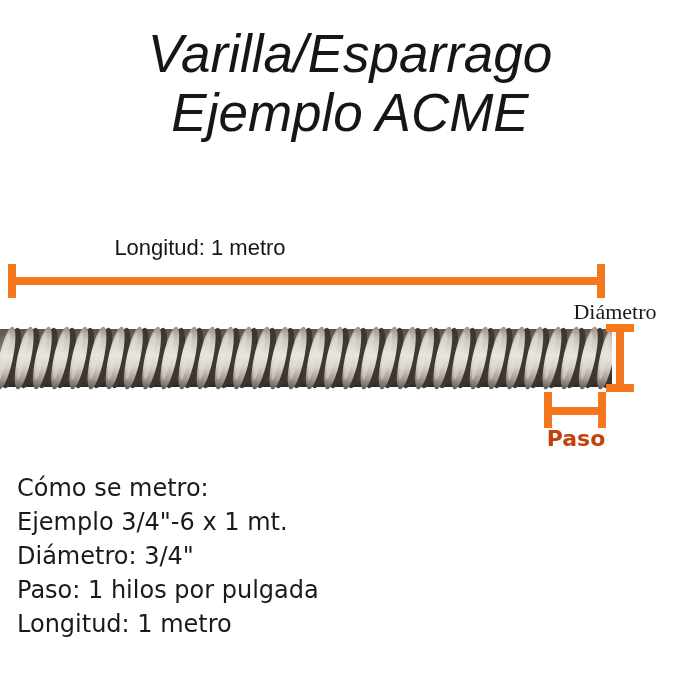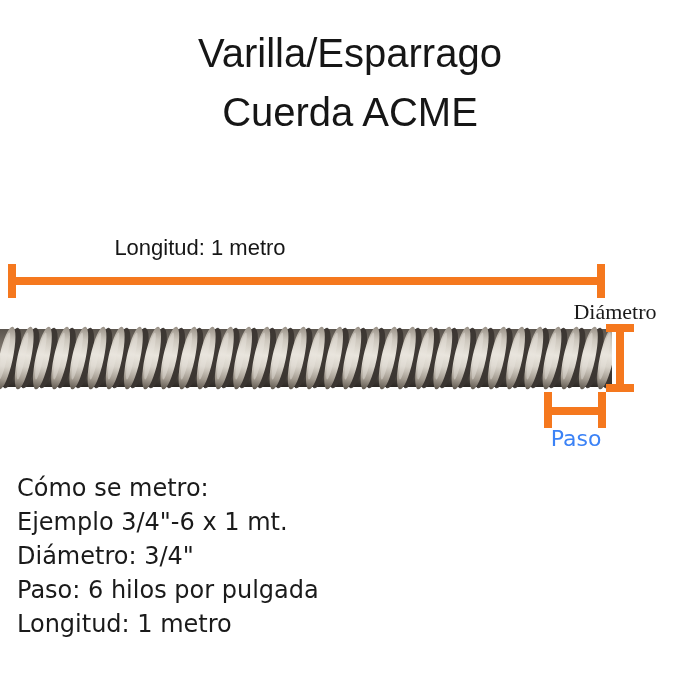--- a/index.html
+++ b/index.html
@@ -11,24 +11,25 @@
     overflow: hidden;
     font-family: "Liberation Sans", sans-serif;
   }
 
   
   .title {
     position: absolute;
     top: 24px; left: 0;
     width: 700px;
     text-align: center;
-    font-size: 40px;
+    font-size: 53px;
     line-height: 59px;
     font-weight: 400;
     color: #161616;
+    font-style: italic;
   }
 
   
   .dim { position: absolute; background: #F5781E; }
   #len-line  { left: 8px;   top: 277px; width: 597px; height: 8px; }
   #len-capL  { left: 8px;   top: 264px; width: 8px;   height: 34px; }
   #len-capR  { left: 597px; top: 264px; width: 8px;   height: 34px; }
 
   #dia-line  { left: 616px; top: 324px; width: 8px;   height: 68px; }
   #dia-capT  { left: 606px; top: 324px; width: 28px;  height: 8px; }
@@ -53,21 +54,22 @@
     font-family: Liberation Serif, serif;
     font-size: 22px;
     color: #1a1a1a;
   }
   .paso-label {
     position: absolute;
     top: 426px; left: 530px; width: 92px;
     text-align: center;
     font-family: "DejaVu Sans", sans-serif;
     font-size: 22px;
-    color: #3b82f6;
+    color: #c2410c;
+    font-weight: bold;
   }
 
   
   .rod {
     position: absolute;
     left: 0; top: 323px;
     width: 612px; height: 70px;
   }
 
   
@@ -81,21 +83,21 @@
   }
   .measure-block p { margin: 0; }
 </style>
 </head>
 <body>
 
 <div class="canvas">
 
   <div class="title">
     <div>Varilla/Esparrago</div>
-    <div>Cuerda ACME</div>
+    <div>Ejemplo ACME</div>
   </div>
 
   <div class="len-label">Longitud: 1 metro</div>
   <div class="dim" id="len-line" style="background: rgb(245, 120, 30);"></div>
   <div class="dim" id="len-capL" style="background: rgb(245, 120, 30);"></div>
   <div class="dim" id="len-capR" style="background: rgb(245, 120, 30);"></div>
 
   <svg class="rod" viewBox="0 0 612 70" preserveAspectRatio="none">
     <defs>
       <linearGradient id="coreGrad" x1="0" y1="0" x2="0" y2="1">
@@ -228,17 +230,17 @@
 
   <div class="dim" id="paso-line" style="background: rgb(245, 120, 30);"></div>
   <div class="dim" id="paso-capL" style="background: rgb(245, 120, 30);"></div>
   <div class="dim" id="paso-capR" style="background: rgb(245, 120, 30);"></div>
   <div class="paso-label">Paso</div>
 
   <div class="measure-block">
     <p>Cómo se metro:</p>
     <p>Ejemplo 3/4"-6 x 1 mt.</p>
     <p>Diámetro: 3/4"</p>
-    <p>Paso: 6 hilos por pulgada</p>
+    <p>Paso: 1 hilos por pulgada</p>
     <p>Longitud: 1 metro</p>
   </div>
 
 </div>
 
 </body></html>

